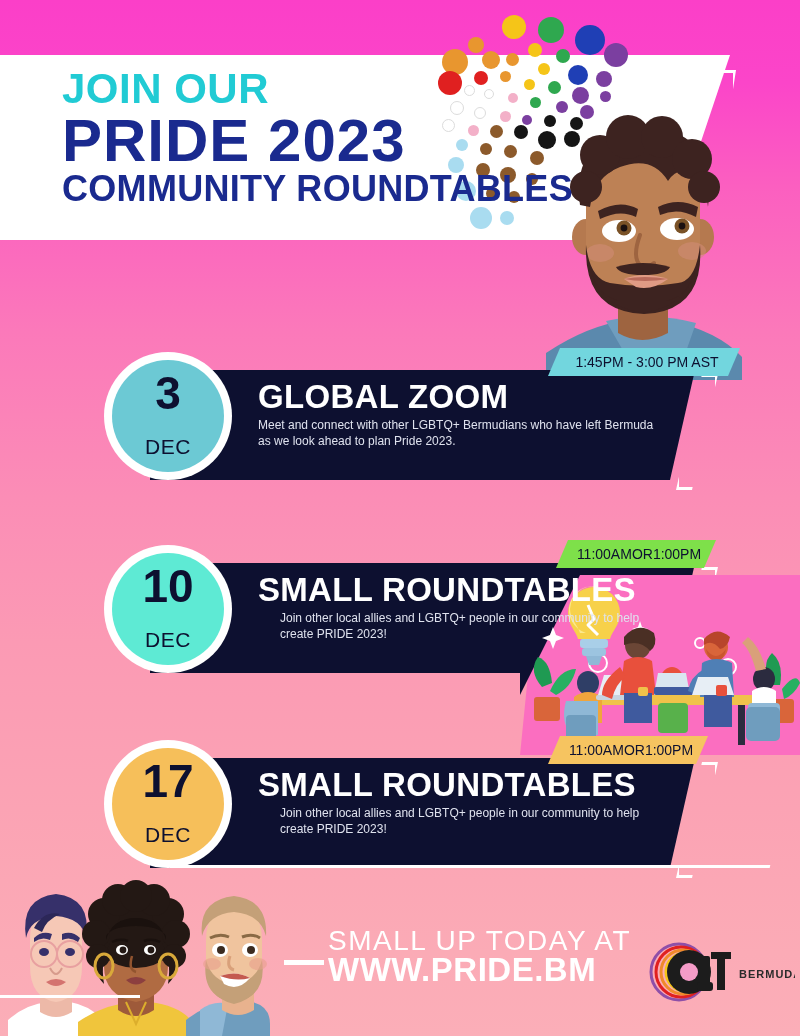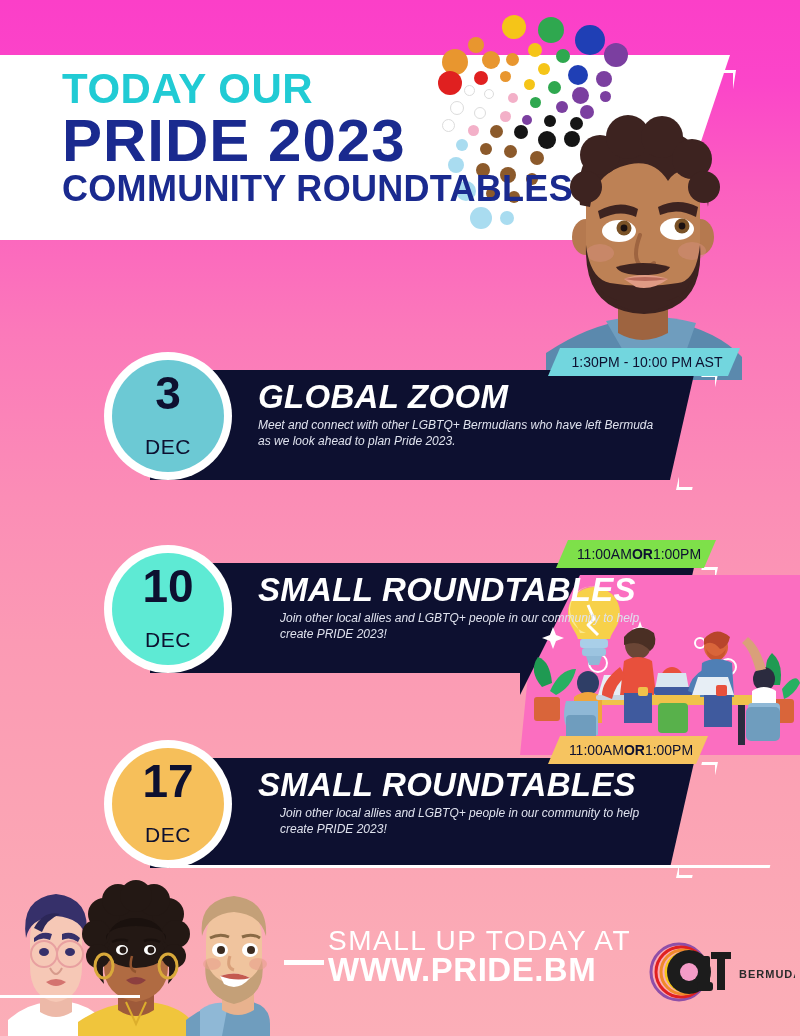--- a/index.html
+++ b/index.html
@@ -83,21 +83,20 @@
   .event-card-accent {
     position:absolute; left:676px; top:22px;
     width:42px; height:116px;
     border:3px solid #ffffff;
     clip-path:polygon(26px 0, 42px 0, 16px 116px, 0 116px);
     z-index:4;
   }
   .event-body {
     position:absolute; left:258px; top:28px; width:420px;
     z-index:6;
-    font-style:italic;
   }
   .event-title {
     color:#ffffff; font-size:33px; font-weight:bold; letter-spacing:0.3px;
     line-height:1.05; white-space:nowrap;
   }
   .event-desc {
     color:#dfe2ee; font-size:12px; line-height:1.38; margin-top:2px;
     max-width:400px;
   }
   .event-desc.indent { padding-left:22px; }
@@ -116,21 +115,21 @@
   .date-num { font-size:46px; font-weight:bold; color:#0d1030; line-height:0.9; }
   .date-mon { font-size:21px; color:#0d1030; letter-spacing:0.5px; margin-top:20px; }
 
   .time-badge {
     position:absolute; height:28px;
     display:flex; align-items:center; justify-content:center;
     padding:0 14px 0 20px;
     font-size:14px; color:#0d1030;
     z-index:8; white-space:nowrap;
   }
-  .time-badge b { font-weight:bold; }
+  .time-badge b { font-weight:normal; }
 
   
   .meet-illus { position:absolute; right:0; bottom:0; z-index:5; }
 
   
   .bottom-line {
     position:absolute; left:170px; top:865px;
     width:600px; height:3px; background:#ffffff; z-index:6;
     transform:skewX(-12deg);
   }
@@ -260,21 +259,21 @@
 
     <path d="M96 184 Q116 176 140 184 Q124 196 108 192 Z" fill="#e09b85"></path>
     <path d="M96 184 Q116 180 140 184 Q116 188 96 184 Z" fill="#b96a5b"></path>
   </svg>
 
 
   <div class="event" style="top:352px;">
     <div class="event-card"></div>
     <div class="event-card-accent"></div>
     <div class="time-badge" style="left:548px;top:-4px;background:#72d6de;clip-path:polygon(12px 0,192px 0,180px 28px,0 28px);width:192px;">
-      <span>1:30PM - 10:00 PM AST</span>
+      <span>1:45PM - 3:00 PM AST</span>
     </div>
     <div class="date-circle">
       <div class="date-inner" style="background:#6cc9d4;">
         <div class="date-num">3</div>
         <div class="date-mon">DEC</div>
       </div>
     </div>
     <div class="event-body">
       <div class="event-title">GLOBAL ZOOM</div>
       <div class="event-desc">Meet and connect with other LGBTQ+ Bermudians who have left Bermuda as we look ahead to plan Pride 2023.</div>
@@ -475,18 +474,18 @@
       <circle cx="44" cy="30" r="9" fill="#f59cc8"></circle>
       <rect x="56" y="14" width="9" height="34" rx="2" fill="#1c1c1c"></rect>
       <rect x="52" y="40" width="16" height="9" rx="3" fill="#1c1c1c"></rect>
       <rect x="66" y="10" width="20" height="7" fill="#1c1c1c"></rect>
       <rect x="72" y="14" width="8" height="34" fill="#1c1c1c"></rect>
     </g>
     <text x="94" y="36" font-family="Liberation Sans, sans-serif" font-size="11" font-weight="bold" letter-spacing="1" fill="#2b2b2b">BERMUDA</text>
   </svg>
 
   <div class="header-text">
-    <div class="join-our">TODAY OUR</div>
+    <div class="join-our">JOIN OUR</div>
     <div class="pride-line">PRIDE 2023</div>
     <div class="community-line">COMMUNITY ROUNDTABLES</div>
   </div>
 
 </div>
 
 </body></html>

